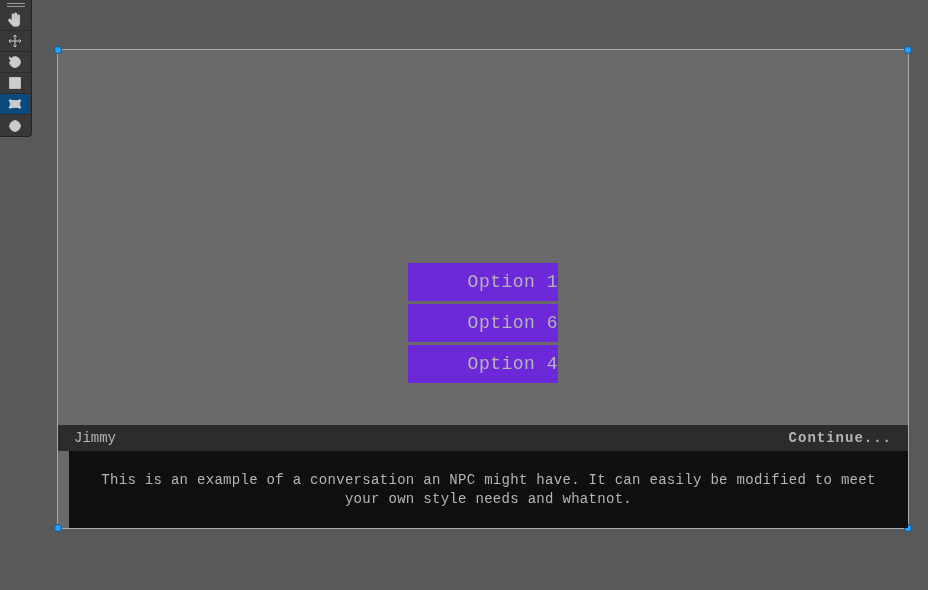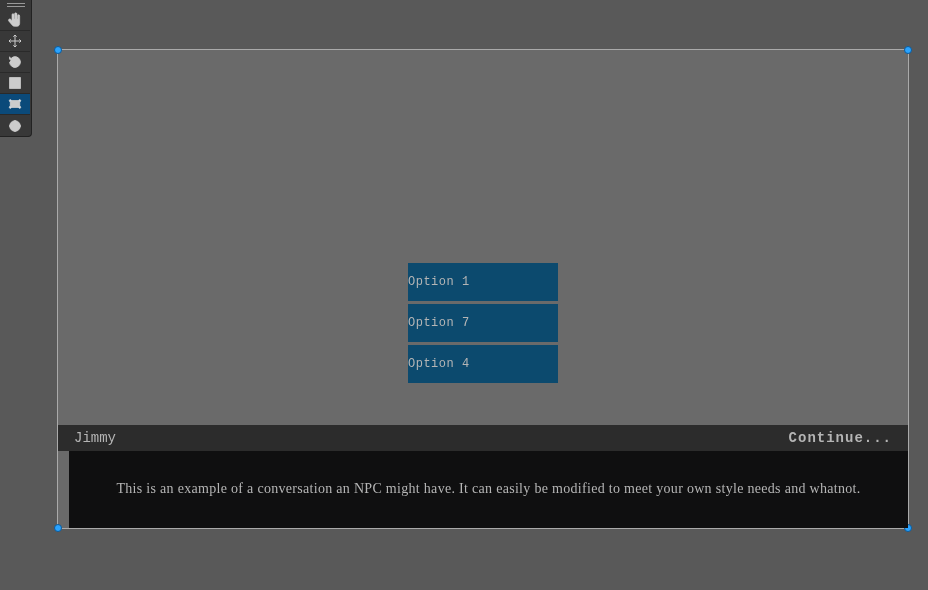--- a/index.html
+++ b/index.html
@@ -90,27 +90,27 @@
     .option-list {
       position: absolute;
       top: 213px;
       left: 50%;
       transform: translateX(-50%);
       width: 150px;
     }
     .option-btn {
       width: 100%;
       height: 38px;
-      background: #0c4a6e;
+      background: #6d28d9;
       margin-bottom: 3px;
       display: flex;
       align-items: center;
-      justify-content: flex-start;
+      justify-content: flex-end;
       color: #b5b5b5;
-      font-size: 12px;
+      font-size: 18px;
       font-family: "Courier New", monospace;
       letter-spacing: 0.5px;
       cursor: pointer;
     }
     .dialog-bar {
       position: absolute;
       bottom: 77px;
       left: 0;
       right: 0;
       height: 26px;
@@ -130,21 +130,21 @@
     }
     .dialog-body {
       position: absolute;
       bottom: 0;
       left: 0;
       right: 0;
       height: 77px;
       background: #0f0f10;
       color: #b5b5b5;
       font-size: 14px;
-      font-family: Liberation Serif, serif;
+      font-family: Liberation Mono, monospace;
       display: flex;
       align-items: center;
       justify-content: center;
       text-align: center;
       padding: 10px 28px;
       line-height: 1.35;
       letter-spacing: 0.3px;
       margin-left: 11px;
     }
   </style>
@@ -200,21 +200,21 @@
   <div class="handle tr"></div>
   <div class="handle bl"></div>
   <div class="handle br"></div>
   <div class="center-handle"></div>
 
   <div class="option-list">
     <div class="option-btn">
       <span>Option 1</span>
     </div>
     <div class="option-btn">
-      <span>Option 7</span>
+      <span>Option 6</span>
     </div>
     <div class="option-btn">
       <span>Option 4</span>
     </div>
   </div>
 
   <div class="dialog-bar">
     <span>Jimmy</span>
     <span class="continue">Continue...</span>
   </div>

